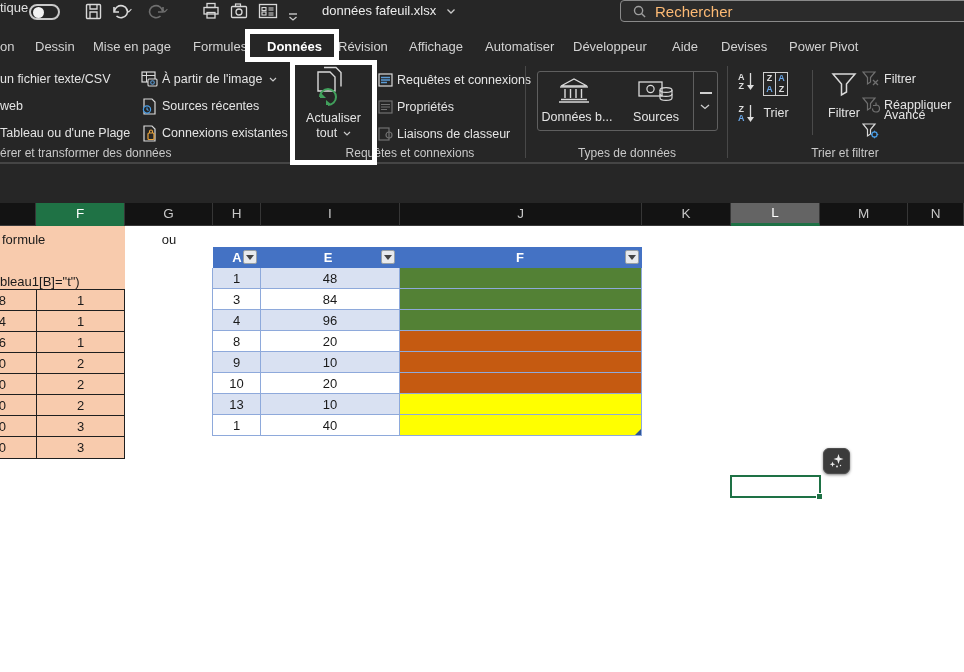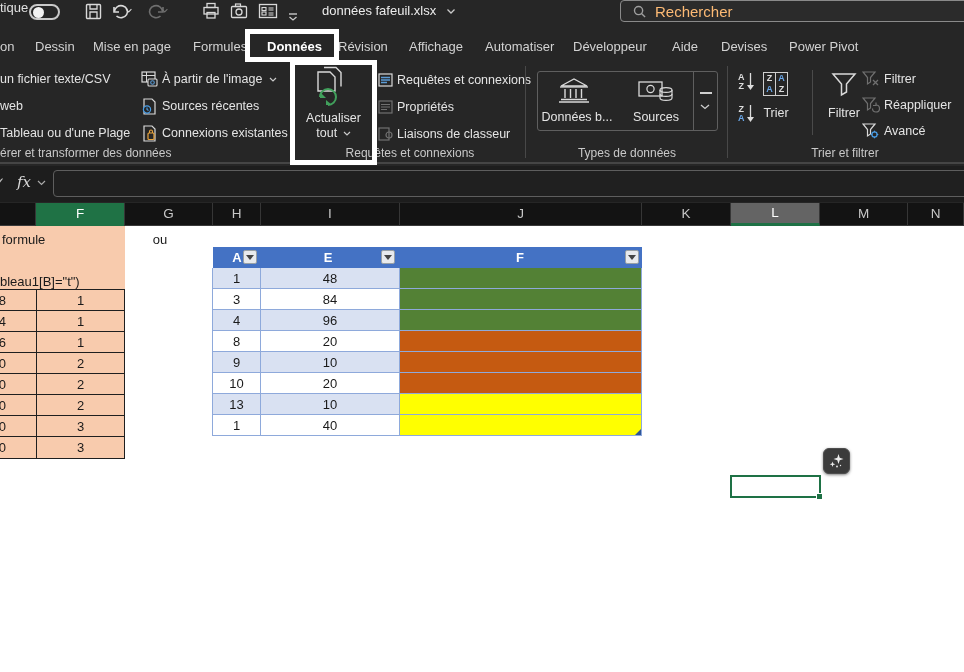--- a/index.html
+++ b/index.html
@@ -313,56 +313,48 @@
   </div>
   <div class="abs rlabel dis" style="left:884px;top:98px">Réappliquer</div>
 
   <div class="abs" style="left:862px;top:123px">
     <svg width="18" height="17" viewBox="0 0 18 17">
       <path d="M1 1 H13 L8.5 6.5 V11 L5.5 13 V6.5 Z" fill="none" stroke="#d9d9d9" stroke-width="1.2"></path>
       <circle cx="12.5" cy="11.5" r="2.6" fill="none" stroke="#4a9fe8" stroke-width="1.2"></circle>
       <path d="M12.5 7.7 v1.6 M12.5 13.7 v1.6 M8.7 11.5 h1.6 M14.7 11.5 h1.6 M10 9 l1 1 M14 13 l1 1 M15 9 l-1 1 M11 13 l-1 1" stroke="#4a9fe8" stroke-width="1"></path>
     </svg>
   </div>
-  <div class="abs rlabel" style="left:884px;top:124px">Avancé</div>
+  <div class="abs rlabel" style="left:884px;top:108px">Avancé</div>
 
   <div class="abs glabel ctr" style="left:785px;top:146px;width:120px">Trier et filtrer</div>
 
   <div class="abs" style="left:0;top:162px;width:964px;height:2px;background:#454545"></div>
 
   <div class="abs whitebox" style="left:245px;top:29px;width:94px;height:33px"></div>
   <div class="abs whitebox" style="left:290px;top:60px;width:87px;height:105px"></div>
 
-  <div class="abs fmlbar" style="left:0;top:166px;width:964px;height:36px">
-    <div class="abs" style="left:-7px;top:8px;color:#b9b9b9;font-size:15px">✓</div>
-    <div class="abs fx" style="left:17px;top:7px">fx</div>
-    <svg class="abs" style="left:37px;top:14px" width="9" height="7" viewBox="0 0 9 7">
-      <path d="M1 1 l3.5 3.5 l3.5 -3.5" fill="none" stroke="#a9a9a9" stroke-width="1.2"></path>
-    </svg>
-    <div class="abs fmlinput" style="left:53px;top:4px;width:917px;height:27px"></div>
-  </div>
 
   <div class="abs" style="left:0;top:203px;width:964px;height:23px;background:#131313;border-bottom:1px solid #3a3a3a">
     <div class="hc" style="left:0;width:36px"></div>
     <div class="hc" style="left:36px;width:89px;background:#1F7245;color:#fff">F</div>
     <div class="hc" style="left:125px;width:88px">G</div>
     <div class="hc" style="left:213px;width:48px">H</div>
     <div class="hc" style="left:261px;width:139px">I</div>
     <div class="hc" style="left:400px;width:242px">J</div>
     <div class="hc" style="left:642px;width:89px">K</div>
     <div class="hc" style="left:731px;width:89px;background:#646464;color:#fff;border-bottom:3px solid #1E7145;line-height:19px">L</div>
     <div class="hc" style="left:820px;width:88px">M</div>
     <div class="hc" style="left:908px;width:56px">N</div>
   </div>
 
   <div class="abs sheet" style="left:0;top:226px;width:964px;height:446px">
 
     <div class="abs" style="left:0;top:0;width:125px;height:63px;background:#F8CBAD"></div>
     <div class="abs cellt" style="left:2px;top:3px">formule</div>
-    <div class="abs cellt ctr" style="left:116px;top:3px;width:88px">ou</div>
+    <div class="abs cellt ctr" style="left:125px;top:3px;width:88px">ou</div>
     <div class="abs cellt nw" style="left:0;top:45px">bleau1[B]="t")</div>
 
 
     <div class="abs" style="left:-40px;top:63px;width:165px;border:1px solid #1f1f1f">
       <div class="lrow">
           <div class="le cellt">48</div>
           <div class="lf cellt">1</div>
         </div>
       <div class="lrow">
           <div class="le cellt">84</div>

